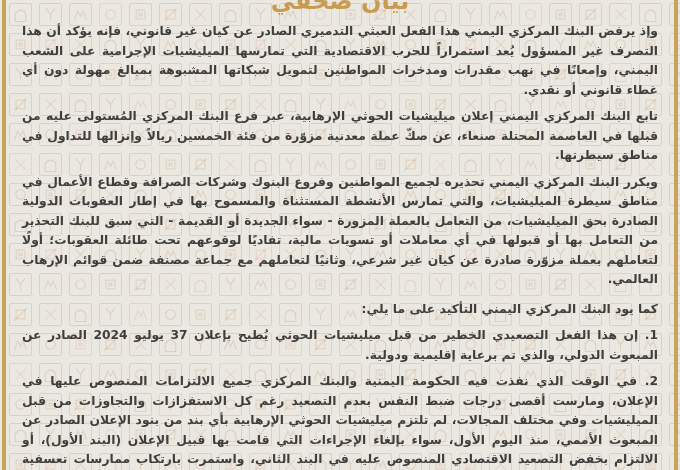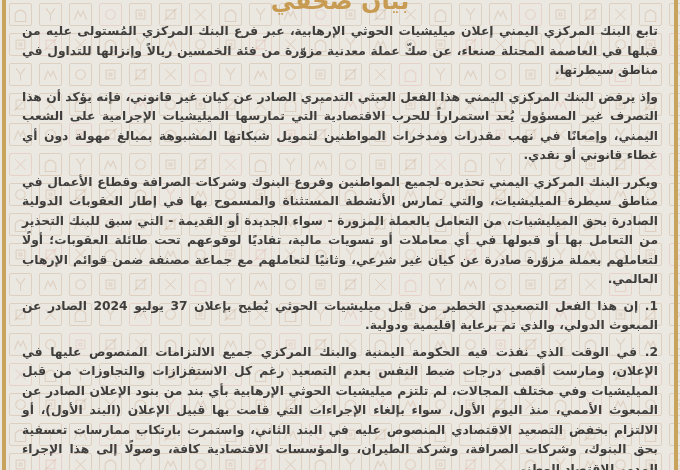--- a/index.html
+++ b/index.html
@@ -1999,20 +1999,21 @@
           <path d="M5 19 L19 5"></path>
           <rect x="7" y="7" width="10" height="10"></rect>
         </svg>
       </div>
     </div>
   <div class="gold-bar left"></div>
   <div class="gold-bar right"></div>
 
   <div class="content">
     <h1 class="title">بيان صحفي</h1>
+    <p>وإذ يرفض البنك المركزي اليمني هذا الفعل العبثي التدميري الصادر عن كيان غير قانوني، فإنه يؤكد أن هذا التصرف غير المسؤول يُعد استمراراً للحرب الاقتصادية التي تمارسها الميليشيات الإجرامية على الشعب اليمني، وإمعانًا في نهب مقدرات ومدخرات المواطنين لتمويل شبكاتها المشبوهة بمبالغ مهولة دون أي غطاء قانوني أو نقدي.</p>
     <p>تابع البنك المركزي اليمني إعلان ميليشيات الحوثي الإرهابية، عبر فرع البنك المركزي المُستولى عليه من قبلها في العاصمة المحتلة صنعاء، عن صكّ عملة معدنية مزوّرة من فئة الخمسين ريالاً وإنزالها للتداول في مناطق سيطرتها.</p>
-    <p>وإذ يرفض البنك المركزي اليمني هذا الفعل العبثي التدميري الصادر عن كيان غير قانوني، فإنه يؤكد أن هذا التصرف غير المسؤول يُعد استمراراً للحرب الاقتصادية التي تمارسها الميليشيات الإجرامية على الشعب اليمني، وإمعانًا في نهب مقدرات ومدخرات المواطنين لتمويل شبكاتها المشبوهة بمبالغ مهولة دون أي غطاء قانوني أو نقدي.</p>
     <p>ويكرر البنك المركزي اليمني تحذيره لجميع المواطنين وفروع البنوك وشركات الصرافة وقطاع الأعمال في مناطق سيطرة الميليشيات، والتي تمارس الأنشطة المستثناة والمسموح بها في إطار العقوبات الدولية الصادرة بحق الميليشيات، من التعامل بالعملة المزورة - سواء الجديدة أو القديمة - التي سبق للبنك التحذير من التعامل بها أو قبولها في أي معاملات أو تسويات مالية، تفاديًا لوقوعهم تحت طائلة العقوبات؛ أولًا لتعاملهم بعملة مزوّرة صادرة عن كيان غير شرعي، وثانيًا لتعاملهم مع جماعة مصنفة ضمن قوائم الإرهاب العالمي.</p>
+    <p class="lead-in">كما يود البنك المركزي اليمني التأكيد على ما يلي:</p>
     <p class="item">1. إن هذا الفعل التصعيدي الخطير من قبل ميليشيات الحوثي يُطيح بإعلان 37 يوليو 2024 الصادر عن المبعوث الدولي، والذي تم برعاية إقليمية ودولية.</p>
     <p class="item">2. في الوقت الذي نفذت فيه الحكومة اليمنية والبنك المركزي جميع الالتزامات المنصوص عليها في الإعلان، ومارست أقصى درجات ضبط النفس بعدم التصعيد رغم كل الاستفزازات والتجاوزات من قبل الميليشيات وفي مختلف المجالات، لم تلتزم ميليشيات الحوثي الإرهابية بأي بند من بنود الإعلان الصادر عن المبعوث الأممي، منذ اليوم الأول، سواء بإلغاء الإجراءات التي قامت بها قبيل الإعلان (البند الأول)، أو الالتزام بخفض التصعيد الاقتصادي المنصوص عليه في البند الثاني، واستمرت بارتكاب ممارسات تعسفية بحق البنوك، وشركات الصرافة، وشركة الطيران، والمؤسسات الاقتصادية كافة، وصولًا إلى هذا الإجراء المدمر للاقتصاد الوطني.</p>
 
   </div>
 </div>
 
 </body></html>

